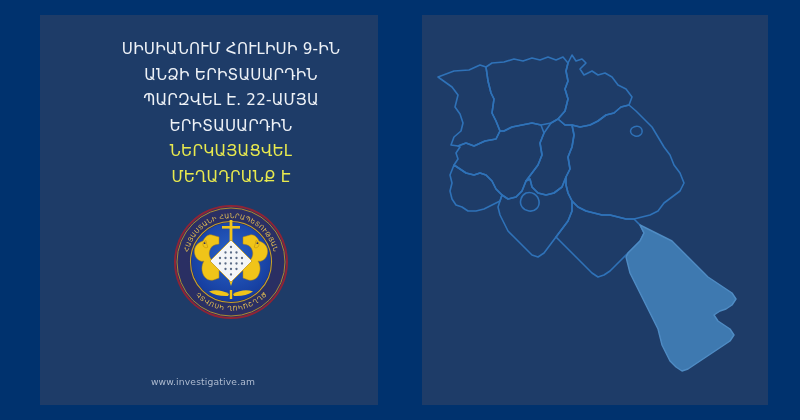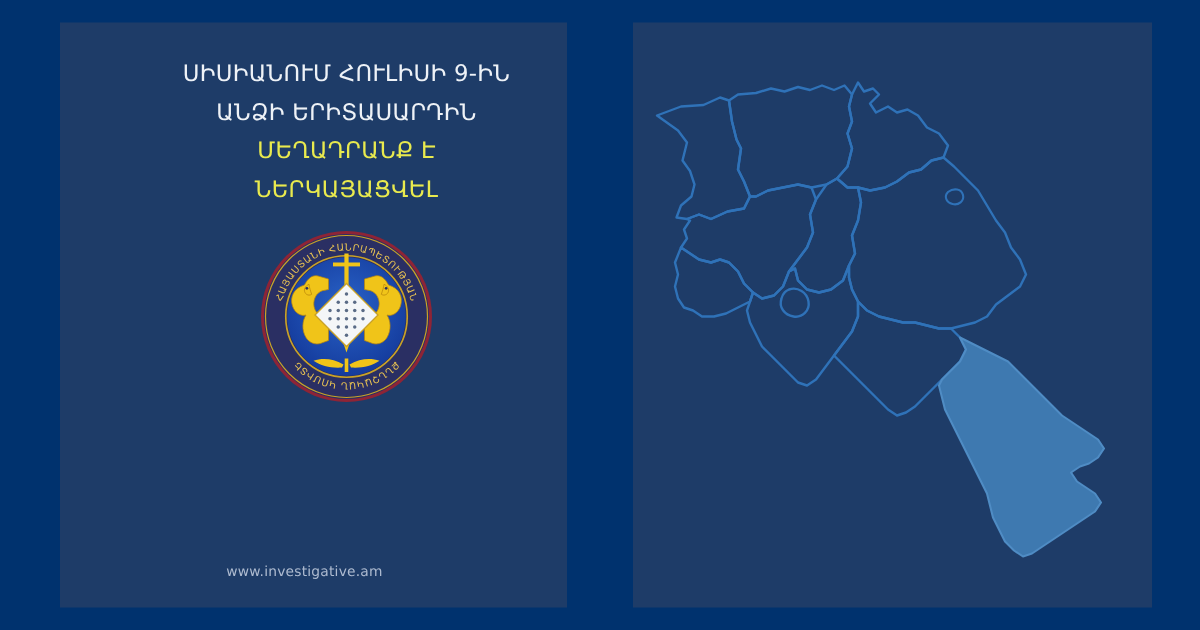--- a/index.html
+++ b/index.html
@@ -104,22 +104,24 @@
 </head>
 <body>
 
 <div id="stage">
 
   <div id="left-panel">
 
     <div id="headline">
       <span class="ln">ՍԻՍԻԱՆՈՒՄ ՀՈՒԼԻՍԻ 9-ԻՆ</span>
       <span class="ln">ԱՆՁԻ ԵՐԻՏԱՍԱՐԴԻՆ</span>
+      <span class="ln">ՊԱՐԶՎԵԼ Է. 22-ԱՄՅԱ</span>
+      <span class="ln">ԵՐԻՏԱՍԱՐԴԻՆ</span>
+      <span class="ln hl">ՆԵՐԿԱՅԱՑՎԵԼ</span>
       <span class="ln hl">ՄԵՂԱԴՐԱՆՔ Է</span>
-      <span class="ln hl">ՆԵՐԿԱՅԱՑՎԵԼ</span>
     </div>
 
     <div id="emblem-wrap">
       <svg viewBox="0 0 116 116" width="116" height="116" aria-hidden="true">
         <defs>
           <path id="ringTop" d="M 58,58 m -44,0 a 44,44 0 1,1 88,0" fill="none"></path>
           <path id="ringBot" d="M 58,58 m 44,0 a 44,44 0 1,1 -88,0" fill="none"></path>
           <radialGradient id="fieldGrad" cx="50%" cy="42%" r="62%">
             <stop offset="0%" stop-color="#2a63c8"></stop>
             <stop offset="100%" stop-color="#13399a"></stop>

